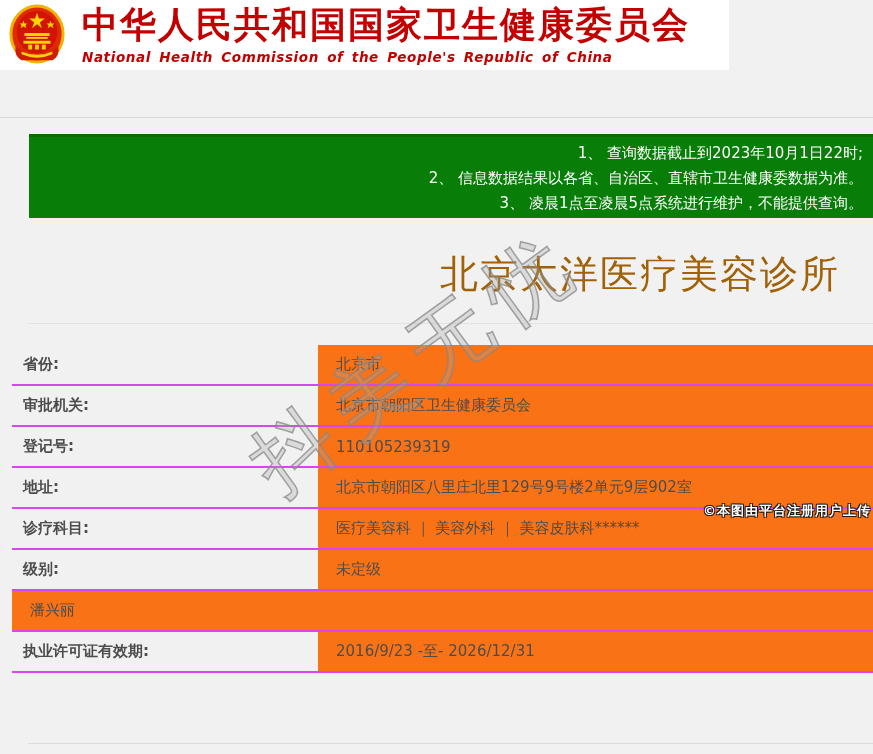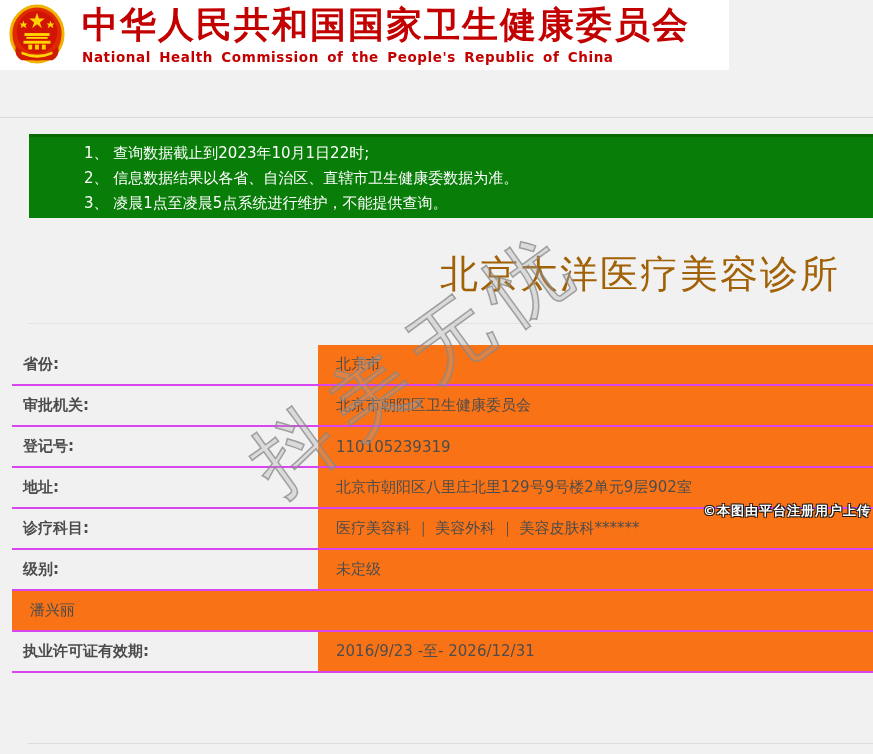--- a/index.html
+++ b/index.html
@@ -18,35 +18,35 @@
     background:#ffffff; display:flex; align-items:center;
   }
   .emblem { width:58px; height:62px; margin-left:8px; flex:0 0 auto; }
   .header-titles { margin-left:16px; }
   .org-cn {
     color:#c30000; font-weight:bold; font-size:36px; line-height:38px;
     letter-spacing:2px; white-space:nowrap;
   }
   .org-en {
     color:#c30000; font-weight:bold; font-size:13.5px; margin-top:5px;
-    letter-spacing:0.6px; word-spacing:3px; white-space:nowrap;
+    letter-spacing:0.6px; word-spacing:3px; white-space:nowrap;font-style:italic;
   }
   .top-divider {
     position:absolute; left:0; top:117px; width:873px; height:1px;
     background:#d9d9d9;
   }
 
   
   .notice {
     position:absolute; left:29px; top:134px; width:844px; height:84px;
     background:#087d08; border-top:3px solid #0a6a00;
     color:#ffffff; padding:4px 10px 0 55px;
     font-size:15px; line-height:25px;
   }
-  .notice-line { white-space:nowrap; }
+  .notice-line { white-space:nowrap;text-align:right; }
 
   
   .clinic-title {
     position:absolute; left:440px; top:252px;
     font-size:38px; line-height:44px; letter-spacing:2px;
     color:#a16207; white-space:nowrap;
   }
 
   
   .table-top-line {

